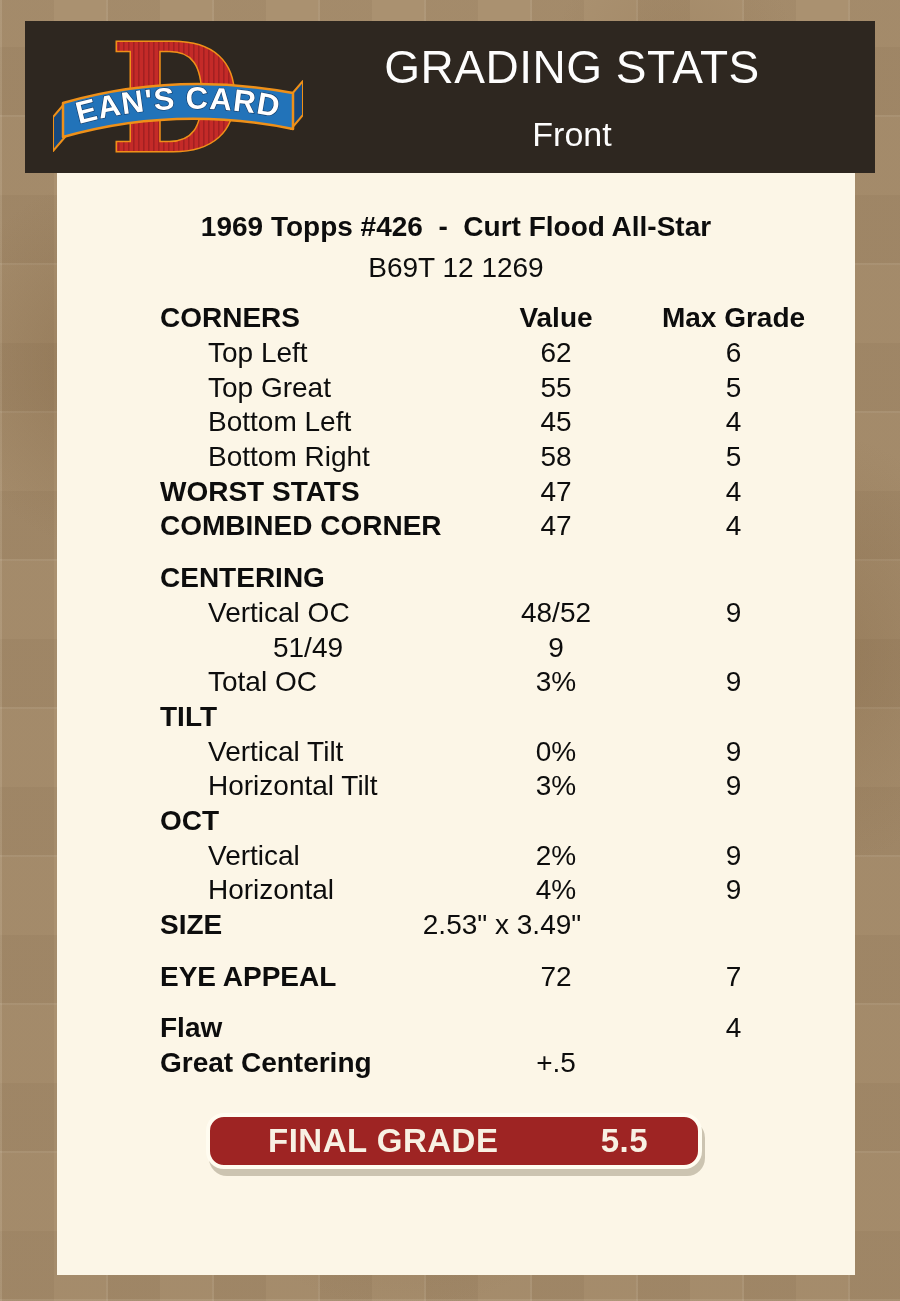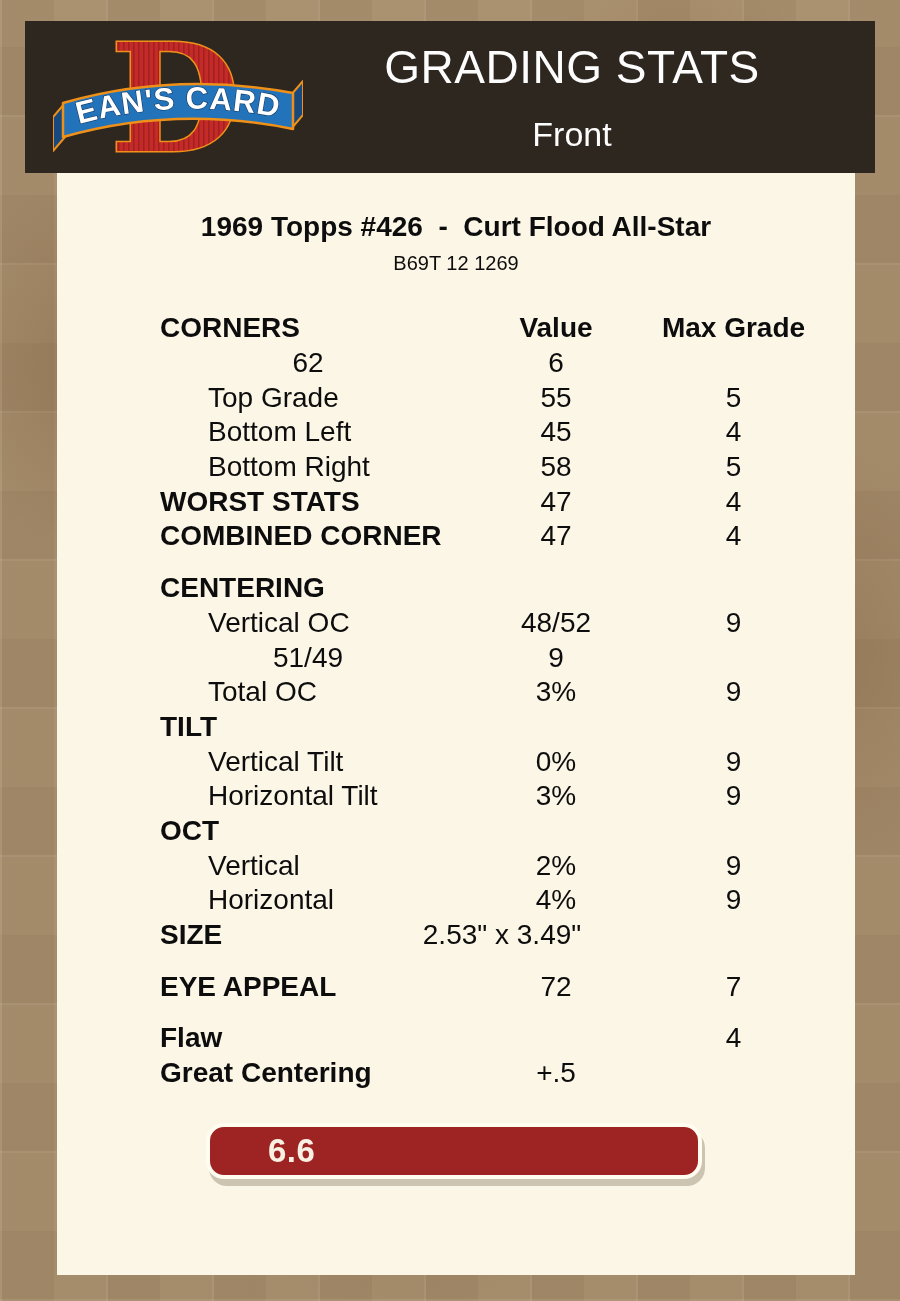--- a/index.html
+++ b/index.html
@@ -31,23 +31,23 @@
   .logo { width:250px; height:140px; margin-left:28px; flex:0 0 auto; }
   .header-text { flex:1 1 auto; text-align:center; color:#fdfdfd; padding-right:34px; }
   .header-title { font-size:46px; letter-spacing:0.5px; }
   .header-sub { font-size:34px; margin-top:21px; }
 
   .panel {
     position:absolute; left:57px; top:173px; width:798px; height:1102px;
     background:#fcf6e7; color:#0d0d0d;
   }
   .card-title { margin-top:38px; text-align:center; font-size:28px; font-weight:bold; }
-  .card-code  { margin-top:9px;  text-align:center; font-size:20px; }
-
-  .grading-table { margin-top:36px; }
+  .card-code  { margin-top:9px;  text-align:center; font-size:28px; }
+
+  .grading-table { margin-top:17px; }
   .row {
     display:grid; grid-template-columns:296px 200px 155px;
     padding-left:103px; height:34.7px; align-items:center;
     font-size:28px;
   }
   .row .val, .row .max { text-align:center; }
   .row.header .label, .row.header .val, .row.header .max { font-weight:bold; }
   .row.indent .label { padding-left:48px; }
   .row.boldlabel .label { font-weight:bold; }
   .row.gap { margin-top:17px; }
@@ -97,25 +97,26 @@
     <div class="card-title">1969 Topps #426 &nbsp;-&nbsp; Curt Flood All-Star</div>
     <div class="card-code">B69T 12 1269</div>
 
     <div class="grading-table">
       <div class="row header">
         <span class="label">CORNERS</span>
         <span class="val">Value</span>
         <span class="max">Max Grade</span>
       </div>
       <div class="row indent">
+        <span class="label">Top Left</span>
         <span class="val">62</span>
         <span class="max">6</span>
       </div>
       <div class="row indent">
-        <span class="label">Top Grade</span>
+        <span class="label">Top Great</span>
         <span class="val">55</span>
         <span class="max">5</span>
       </div>
       <div class="row indent">
         <span class="label">Bottom Left</span>
         <span class="val">45</span>
         <span class="max">4</span>
       </div>
       <div class="row indent">
         <span class="label">Bottom Right</span>
@@ -197,16 +198,17 @@
         <span class="max">4</span>
       </div>
       <div class="row boldlabel">
         <span class="label">Great Centering</span>
         <span class="val">+.5</span>
         <span class="max"></span>
       </div>
     </div>
 
     <div class="final-grade">
-      <span>6.6</span>
+      <span>FINAL GRADE</span>
+      <span>5.5</span>
     </div>
   </div>
 </div>
 
 </body></html>

